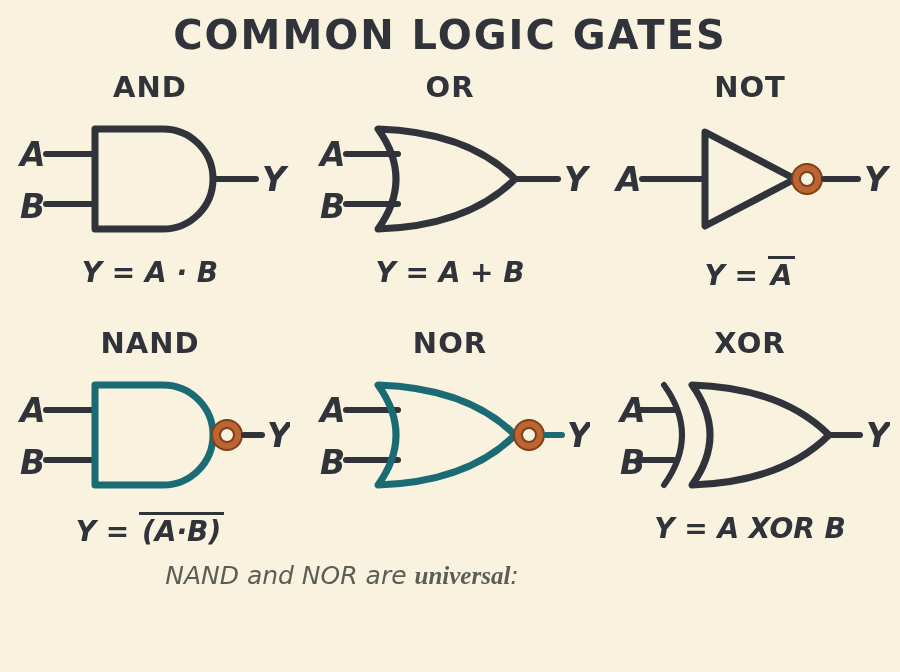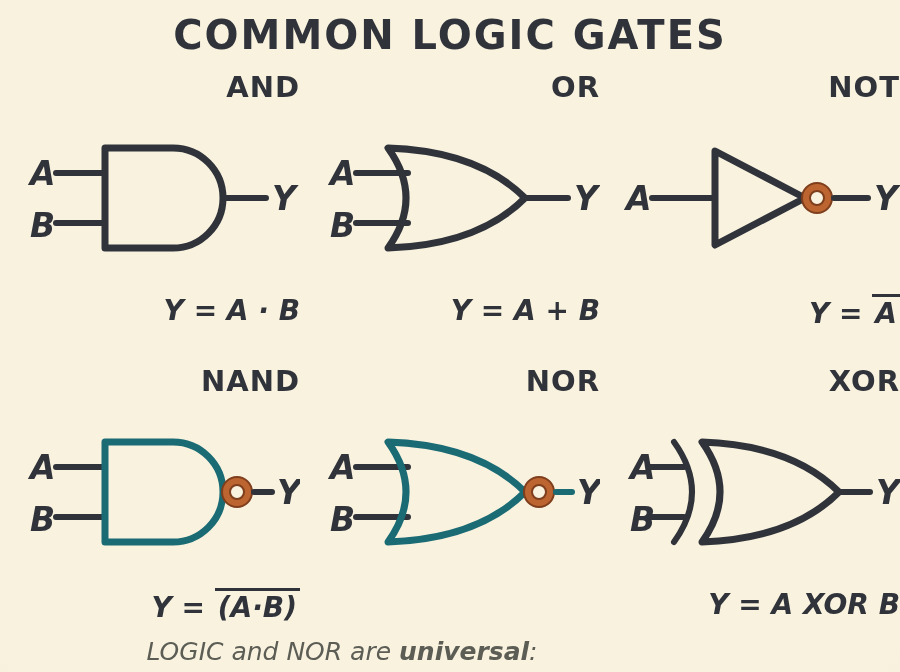--- a/index.html
+++ b/index.html
@@ -14,37 +14,37 @@
     color:var(--ink);
   }
   .title{
     margin-top:12px; text-align:center;
     font-size:40px; font-weight:800; letter-spacing:2px; color:var(--ink);
   }
   .grid{
     width:900px; margin-top:12px;
     display:grid; grid-template-columns:repeat(3,1fr); row-gap:32px;
   }
-  .card{display:flex; flex-direction:column; align-items:flex-end;gap:19px;}
+  .card{display:flex; flex-direction:column; align-items:center;}
   .gate-name{font-size:29px; font-weight:800; letter-spacing:1px; color:var(--ink);}
   .gate-svg{display:block; margin-top:0;}
   .gate-svg path, .gate-svg circle{fill:none; stroke-linecap:round; stroke-linejoin:round;}
   .s-ink{stroke:var(--ink);} .s-teal{stroke:var(--teal);}
   .b-dark{stroke:var(--bubble-dark); stroke-width:10;}
   .b-ring{stroke:var(--bubble); stroke-width:6;}
   .w6{stroke-width:6;} .w7{stroke-width:7;}
   .pin{font:italic 600 33px "DejaVu Sans",sans-serif; fill:var(--ink);}
   .equation{font:italic 600 28px "DejaVu Sans",sans-serif; color:var(--ink); margin-top:2px; min-height:38px;}
   .equation .over{display:inline-block; border-top:3.5px solid var(--ink); padding:2px 3px 0; line-height:1.05;}
   .equation span:empty{display:none;}
   .footer{
     width:560px; margin:10px 0 0 62px; text-align:center;
     font:italic 500 25px "DejaVu Sans",sans-serif; color:var(--footer-ink); line-height:1.3;
   }
-  .footer .bold{font-weight:800;}
+  .footer .bold{font-weight:800;font-family:Liberation Serif, serif;}
 </style>
 </head>
 <body>
 
 <div class="title">COMMON LOGIC GATES</div>
 
 <div class="grid">
 
   <div class="card">
     <div class="gate-name">AND</div>
@@ -125,14 +125,14 @@
       <path class="s-ink w7" d="M82,25 Q172,28 219,75 Q172,122 82,125 Q118,75 82,25 Z"></path>
       <path class="s-ink w6" d="M219,75 H250"></path>
       <text class="pin" x="256" y="87">Y</text>
     </svg>
     <div class="equation"><span>Y = </span><span>A XOR B</span></div>
   </div>
 
 </div>
 
 <div class="footer">
-  <div><span>LOGIC and NOR are </span><span class="bold">universal</span><span>:</span></div>
+  <div><span>NAND and NOR are </span><span class="bold">universal</span><span>:</span></div>
 </div>
 
 </body></html>

